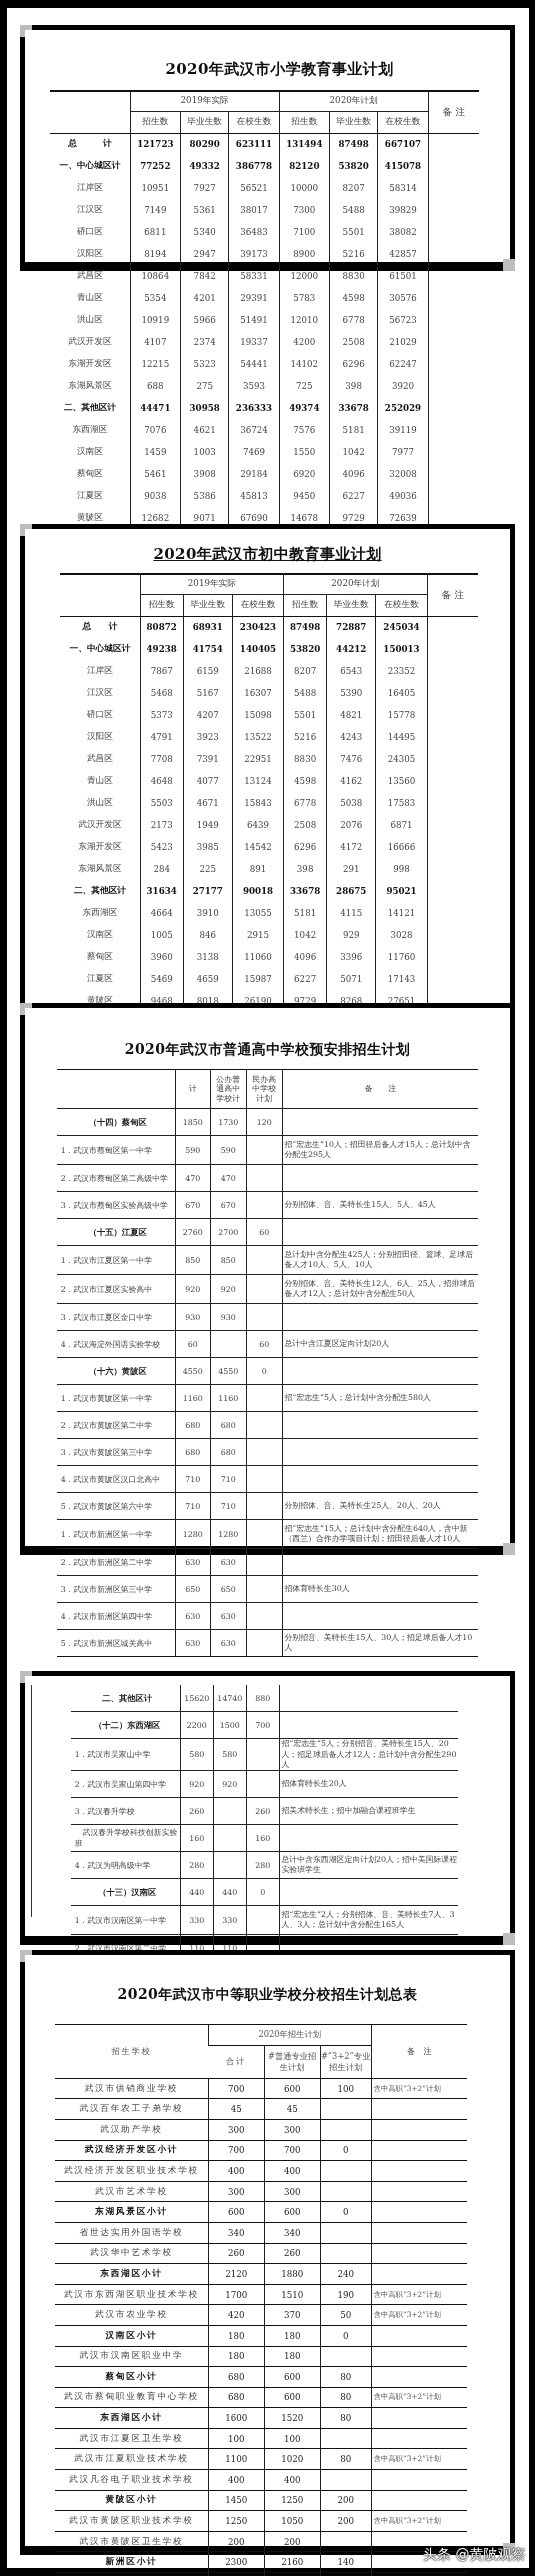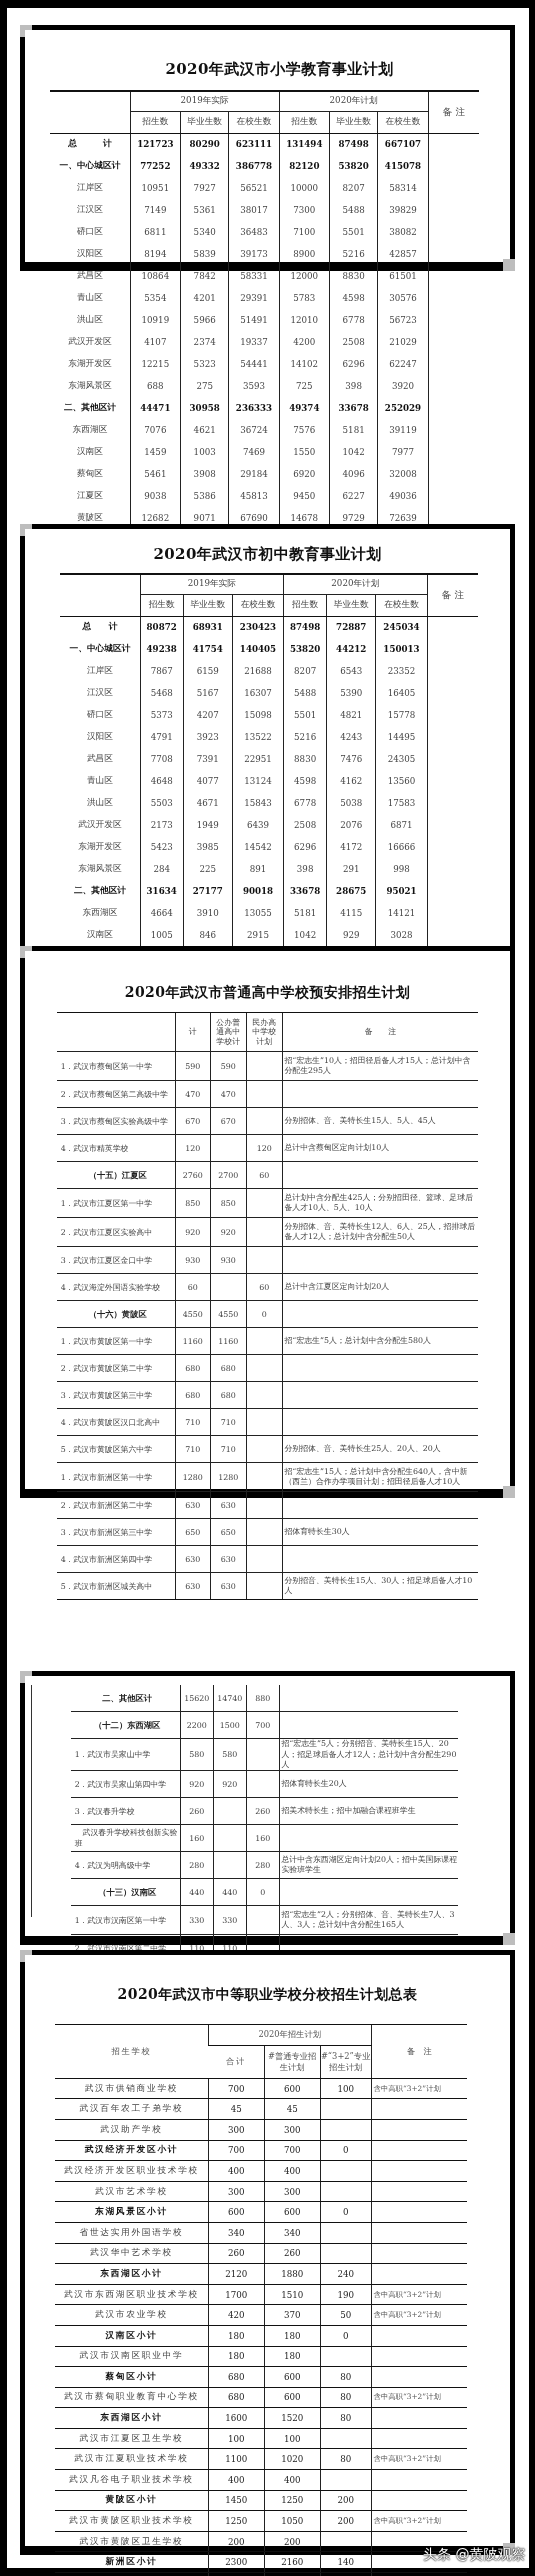--- a/index.html
+++ b/index.html
@@ -113,21 +113,21 @@
             <td class="">5340</td>
             <td class="">36483</td>
             <td class="">7100</td>
             <td class="">5501</td>
             <td class="">38082</td>
             <td></td>
           </tr>
           <tr>
             <td class="name">汉阳区</td>
             <td class="">8194</td>
-            <td class="">5839</td>
+            <td class="">2947</td>
             <td class="">39173</td>
             <td class="">8900</td>
             <td class="">5216</td>
             <td class="">42857</td>
             <td></td>
           </tr>
           <tr>
             <td class="name">武昌区</td>
             <td class="">10864</td>
             <td class="">7842</td>
@@ -259,21 +259,21 @@
           </tr>
         </tbody>
       </table>
   </div>
   <div class="corner-br"></div>
 </div>
 
 <div class="frame" style="top:524px;height:501px;">
   <div class="corner-tl"></div>
   <div class="sheet">
-    <div class="title" style="top:15.7px;">2020年武汉市初中教育事业计划</div>
+    <div class="title" style="top:15.7px;text-decoration:underline;">2020年武汉市初中教育事业计划</div>
     <table class="edu" id="t-junior" style="left:35px;top:44px;width:418px;">
         <thead>
           <tr class="hdr1">
             <th class="first" rowspan="2" style="width:80px;border-bottom:1.7px solid #111;"></th>
             <th colspan="3">2019年实际</th>
             <th colspan="3">2020年计划</th>
             <th rowspan="2" class="note-h" style="border-bottom:1.7px solid #111;width:51px;">备 注</th>
           </tr>
           <tr class="hdr2">
             <th>招生数</th>
@@ -474,62 +474,62 @@
             <td class="">6896</td>
             <td class="">21318</td>
             <td></td>
           </tr>
         </tbody>
       </table>
   </div>
   <div class="corner-br"></div>
 </div>
 
-<div class="frame" style="top:946px;height:552px;">
+<div class="frame" style="top:1003px;height:552px;">
   <div class="corner-tl"></div>
   <div class="sheet">
     <div class="title" style="top:33px;font-size:14px;">2020年武汉市普通高中学校预安排招生计划</div>
     <table class="hs" id="t-hs" style="left:32px;top:61px;width:421px;">
         <thead>
           <tr>
             <th style="width:118px;"></th>
             <th style="width:35px;">计</th>
             <th style="width:36px;padding:0 2.6px;">公办普通高中学校计</th>
             <th style="width:36px;padding:0 2.6px;">民办高中学校计划</th>
             <th>备　　注</th>
           </tr>
         </thead>
         <tbody>
+          <tr class="grp" style="height:27px;">
+            <td>（十四）蔡甸区</td>
+            <td>1850</td>
+            <td>1730</td>
+            <td>120</td>
+            <td class="note"></td>
+          </tr>
           <tr class="" style="height:29px;">
             <td>1 . 武汉市蔡甸区第一中学</td>
             <td>590</td>
             <td>590</td>
             <td></td>
             <td class="note">招“宏志生”10人；招田径后备人才15人；总计划中含分配生295人</td>
           </tr>
           <tr class="" style="height:27px;">
             <td>2 . 武汉市蔡甸区第二高级中学</td>
             <td>470</td>
             <td>470</td>
             <td></td>
             <td class="note"></td>
           </tr>
           <tr class="" style="height:27px;">
             <td>3 . 武汉市蔡甸区实验高级中学</td>
             <td>670</td>
             <td>670</td>
             <td></td>
             <td class="note">分别招体、音、美特长生15人、5人、45人</td>
-          </tr>
-          <tr class="" style="height:27px;">
-            <td>4 . 武汉市精英学校</td>
-            <td>120</td>
-            <td></td>
-            <td>120</td>
-            <td class="note">总计中含蔡甸区定向计划10人</td>
           </tr>
           <tr class="grp" style="height:27px;">
             <td>（十五）江夏区</td>
             <td>2760</td>
             <td>2700</td>
             <td>60</td>
             <td class="note"></td>
           </tr>
           <tr class="" style="height:29px;">
             <td>1 . 武汉市江夏区第一中学</td>

